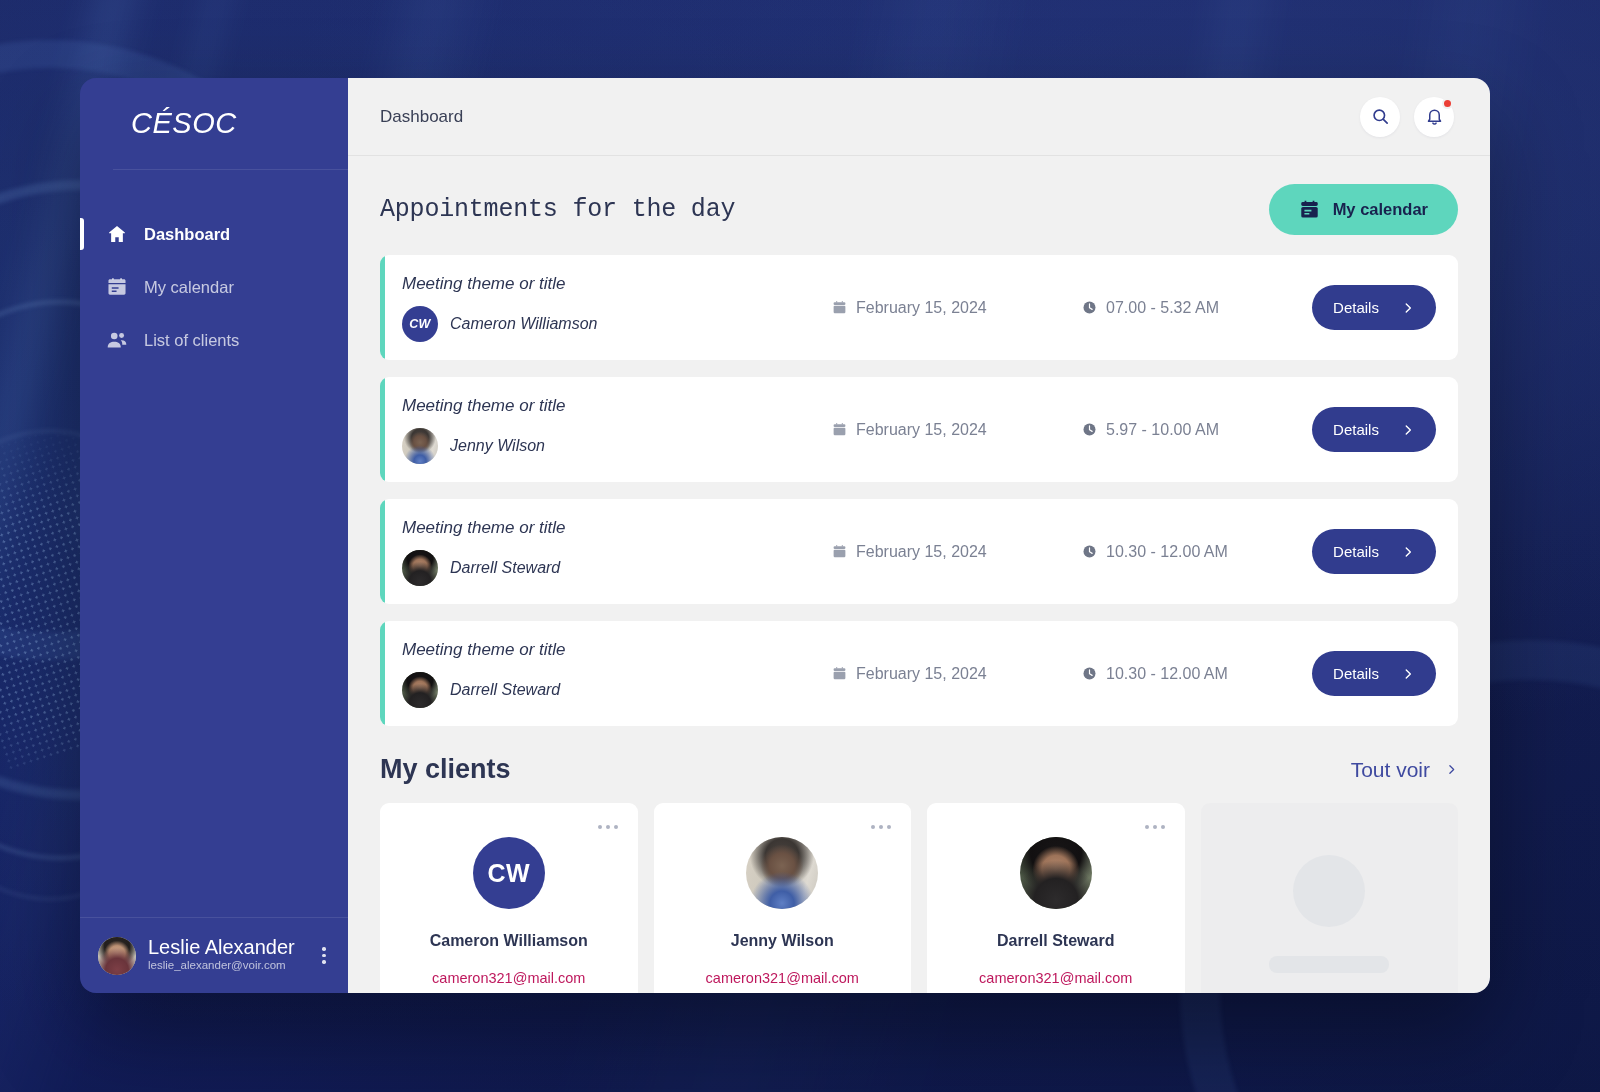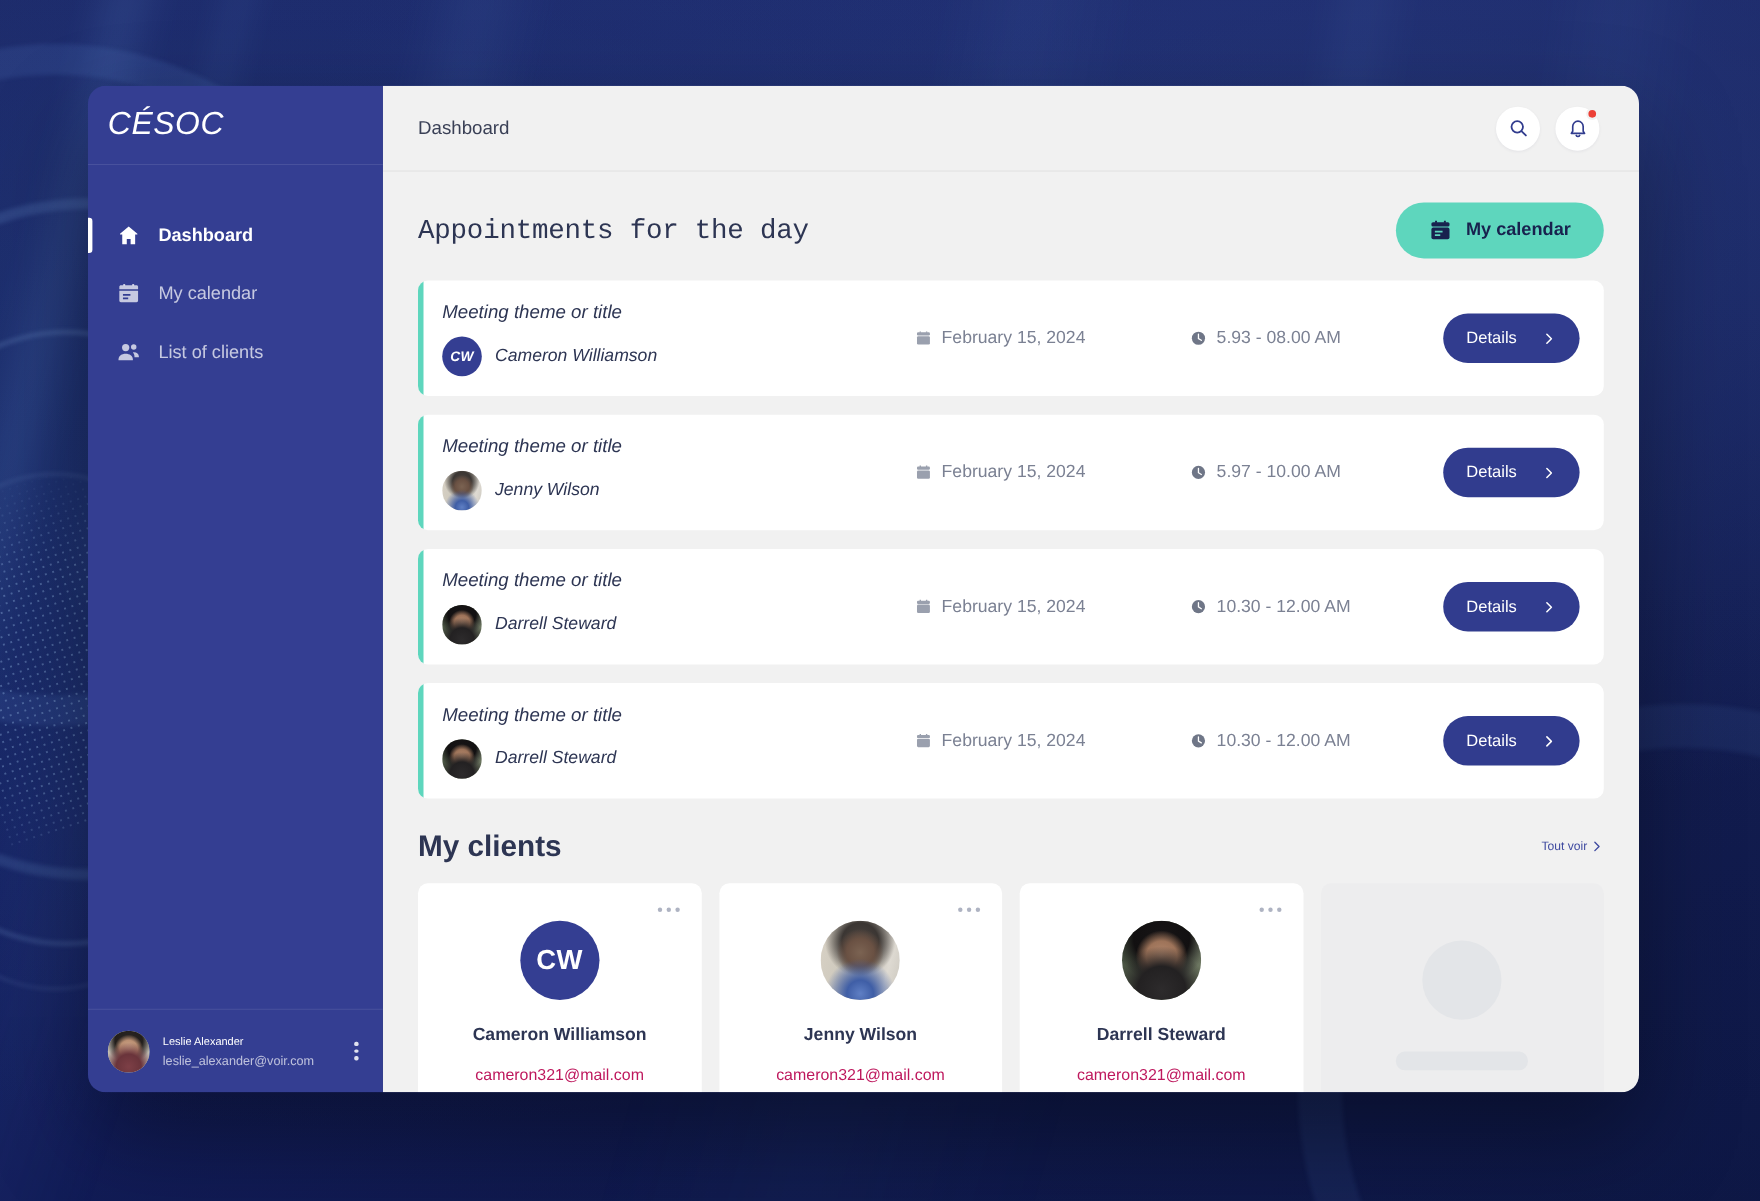--- a/index.html
+++ b/index.html
@@ -82,25 +82,26 @@
   
   .sidebar {
     width: 268px;
     flex: 0 0 268px;
     background: #343e92;
     display: flex;
     flex-direction: column;
     position: relative;
   }
   .brand-box {
-    height: 72px;
+    height: 92px;
     display: flex;
     align-items: center;
     padding: 0 0 0 18px;
     border-bottom: 1px solid rgba(255,255,255,0.10);
+    margin-left: 33px;
   }
   .brand {
     color: #ffffff;
     font-size: 29px;
     font-style: italic;
     font-weight: 400;
     letter-spacing: .5px;
     font-family: "Liberation Sans", sans-serif;
   }
 
@@ -139,21 +140,21 @@
     padding: 0 14px 0 18px;
   }
   .pf-avatar {
     width: 38px; height: 38px; flex: 0 0 38px;
     border-radius: 50%;
     overflow: hidden;
     position: relative;
     background: #8d9bb5;
   }
   .pf-text { flex: 1 1 auto; min-width: 0; }
-  .pf-name { color: #fff; font-size: 10px; line-height: 19px; }
+  .pf-name { color: #fff; font-size: 20px; line-height: 19px; }
   .pf-mail { color: rgba(255,255,255,0.68); font-size: 11.5px; line-height: 16px; }
   .pf-dots {
     width: 20px; flex: 0 0 20px;
     display: flex; flex-direction: column; align-items: center; gap: 3px;
     cursor: pointer;
   }
   .pf-dots i { width: 3.4px; height: 3.4px; border-radius: 50%; background: rgba(255,255,255,0.85); display: block; }
 
   
   .main {
@@ -293,22 +294,22 @@
   
   .clients-head {
     display: flex;
     align-items: center;
     justify-content: space-between;
     margin-top: 28px;
     margin-bottom: 18px;
   }
   .clients-title { font-size: 27px; color: #2d3553; }
   .see-all {
-    display: flex; align-items: center; gap: 2px;
-    color: #3f4aa0; font-size: 11px; cursor: pointer;
+    display: flex; align-items: center; gap: 15px;
+    color: #3f4aa0; font-size: 21px; cursor: pointer;
   }
   .see-all svg { display: block; }
 
   .clients-grid {
     display: grid;
     grid-template-columns: repeat(4, 1fr);
     gap: 16px;
   }
   .client-card {
     background: #ffffff;
@@ -514,21 +515,21 @@
             </span>
             <span>February 15, 2024</span>
           </div>
           <div class="appt-meta time">
             <span>
               <svg width="15" height="15" viewBox="0 0 24 24">
                   <circle cx="12" cy="12" r="9.6" fill="#6f7687"></circle>
                   <path d="M12 6.2v6.2l4.2 2.6" stroke="#ffffff" stroke-width="1.9" fill="none" stroke-linecap="round"></path>
                 </svg>
             </span>
-            <span>5.93 - 08.00 AM</span>
+            <span>07.00 - 5.32 AM</span>
           </div>
           <button class="details-btn">
             <span>Details</span>
             <span>
               <svg width="14" height="14" viewBox="0 0 24 24" fill="none" stroke="#ffffff" stroke-width="2.4" stroke-linecap="round" stroke-linejoin="round">
                   <polyline points="9 5 16 12 9 19"></polyline>
                 </svg>
             </span>
           </button>
         </div>

